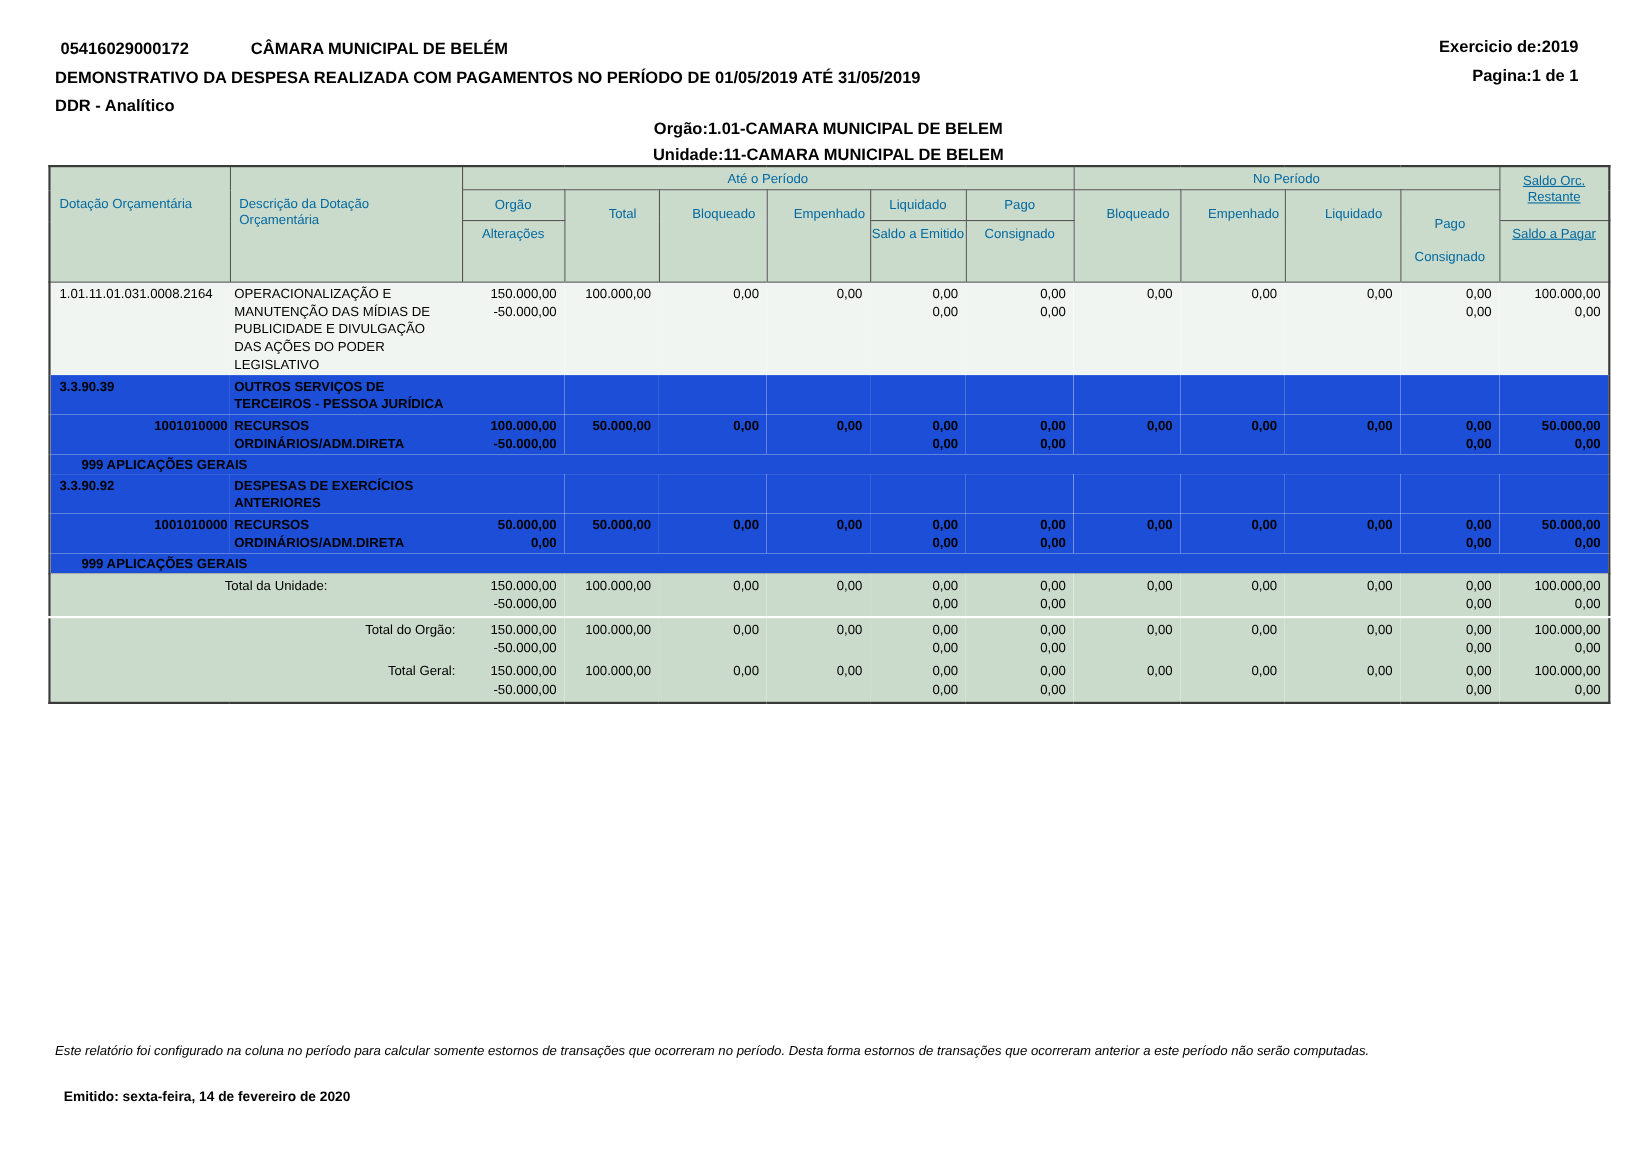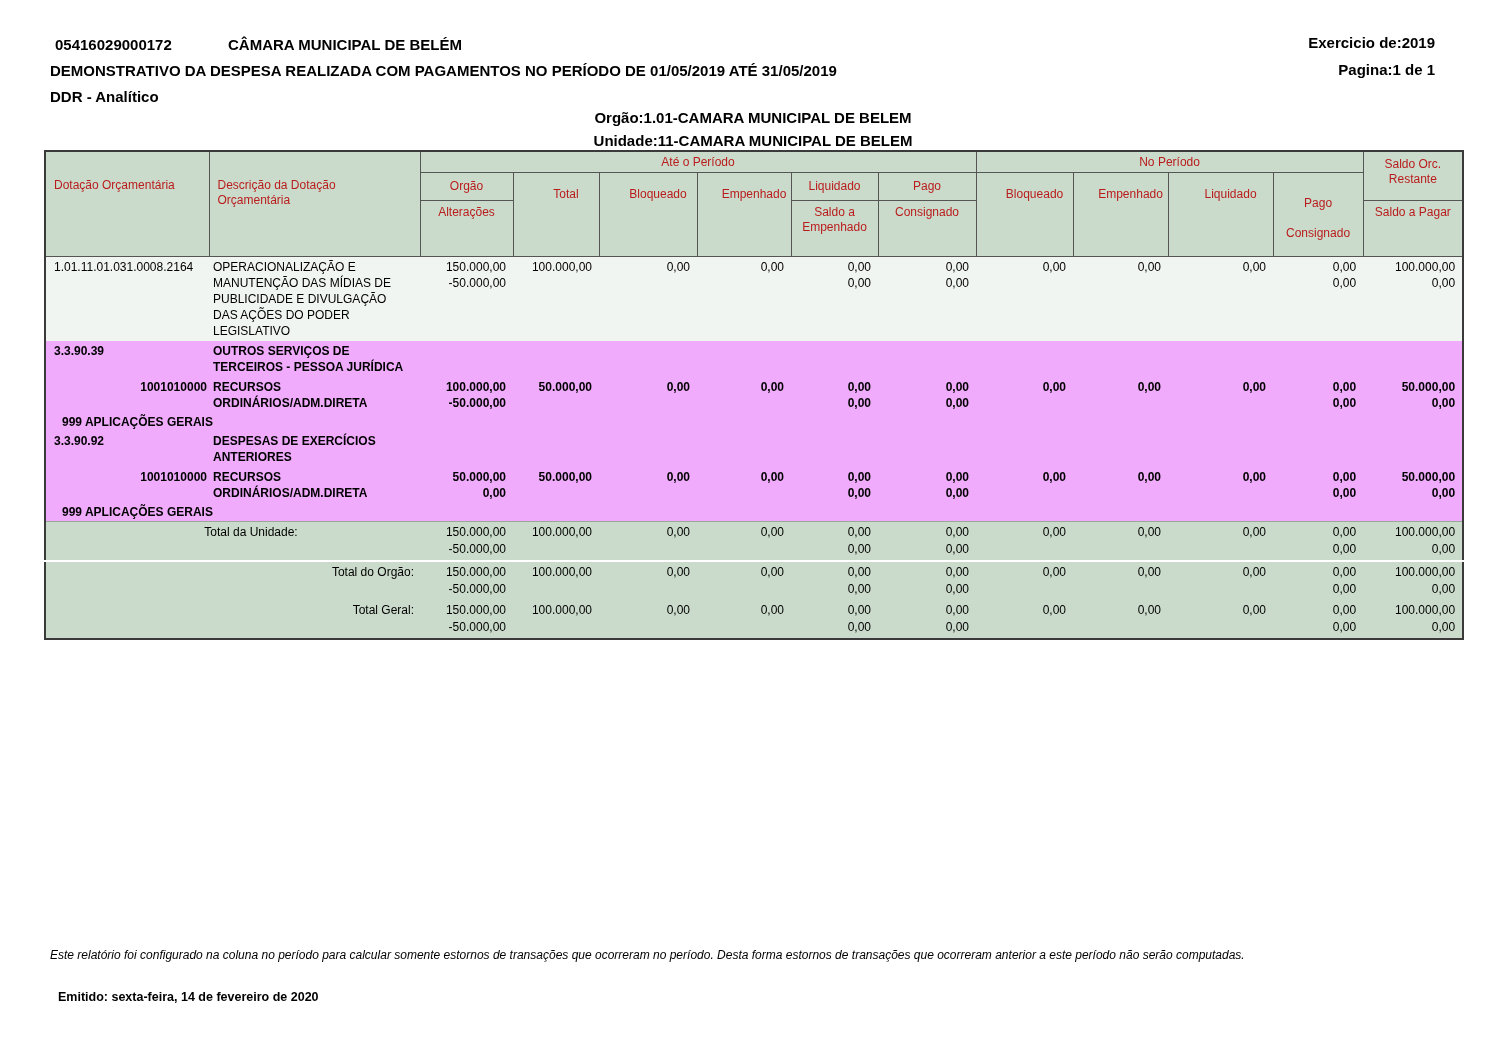--- a/index.html
+++ b/index.html
@@ -17,41 +17,41 @@
   .hdr-line{font-size:15px;font-weight:bold;white-space:nowrap;}
   .right-block{right:60px;text-align:right;}
   .center-line{left:44px;width:1418px;text-align:center;}
 
   
   .report{position:absolute;left:44px;top:150px;}
   table{border-collapse:collapse;table-layout:fixed;width:1418px;border:2px solid var(--border);}
   th,td{padding:0;margin:0;font-size:12px;font-weight:normal;vertical-align:top;overflow:hidden;}
   thead{border-bottom:1px solid var(--thin);}
   thead th{
-    background:var(--green);color:#b91c1c;text-align:center;
+    background:var(--green);color:#0369a1;text-align:center;
     border-right:1px solid var(--thin);white-space:pre-line;line-height:15px;
   }
-  thead th.no-r{border-right:none;}
+  thead th.no-r{border-right:none;text-decoration:underline;}
   th.group{height:20px;border-bottom:1px solid var(--thin);vertical-align:middle;}
   th.sub{height:22px;vertical-align:middle;border-bottom:1px solid var(--thin);}
   th.tall{vertical-align:top;padding-top:14px;padding-left:20px;}
   th.tall2{vertical-align:top;padding-top:8px;}
   th.corner{vertical-align:top;padding-top:26px;text-align:left;padding-left:8px;}
   th.saldo-top{vertical-align:top;padding-top:5px;border-bottom:1px solid var(--thin);}
   th.last-row{height:40px;vertical-align:top;padding-top:4px;}
 
   tbody td{line-height:16px;}
   tr.bg-alt td{background:var(--alt);}
-  tr.bg-white td{background:#f0abfc;}
+  tr.bg-white td{background:#1d4ed8;}
   tr.bold td{font-weight:bold;}
   td.code{text-align:left;padding:2px 4px 2px 8px;white-space:pre-line;}
   td.code.right{text-align:right;padding-right:2px;}
   td.desc{text-align:left;padding:2px 2px 2px 4px;white-space:pre-line;}
   td.num{text-align:right;padding:2px 7px 2px 0;}
-  td.span-label{padding:1px 0 1px 16px;white-space:nowrap;}
+  td.span-label{padding:1px 0 1px 28px;white-space:nowrap;}
   .num-line{min-height:0;}
 
   tfoot td{background:var(--green);line-height:17px;}
   tfoot tr td{padding-top:2px;padding-bottom:3px;}
   tfoot tr.first td{border-top:1px solid #9aa89a;}
   tfoot tr.sep td{border-top:2px solid #ffffff;}
   tfoot tr.bold td{font-weight:normal;}
   td.total-label-left{text-align:center;padding-left:36px;}
   td.total-label-right{text-align:right;padding-right:6px;}
 
@@ -108,21 +108,21 @@
       <th rowspan="2" class="tall">Bloqueado</th>
       <th rowspan="2" class="tall">Empenhado</th>
       <th rowspan="2" class="tall">Liquidado</th>
       <th rowspan="2" class="tall2">
         <div>Pago</div>
         <div>Consignado</div>
       </th>
     </tr>
     <tr>
       <th class="last-row">Alterações</th>
-      <th class="last-row">Saldo a Empenhado</th>
+      <th class="last-row">Saldo a Emitido</th>
       <th class="last-row">Consignado</th>
       <th class="last-row no-r">Saldo a Pagar</th>
     </tr>
   </thead>
   <tbody id="body-rows">
         <tr class="bg-alt">
           <td class="code">1.01.11.01.031.0008.2164</td>
           <td class="desc">OPERACIONALIZAÇÃO E
 MANUTENÇÃO DAS MÍDIAS DE
 PUBLICIDADE E DIVULGAÇÃO

